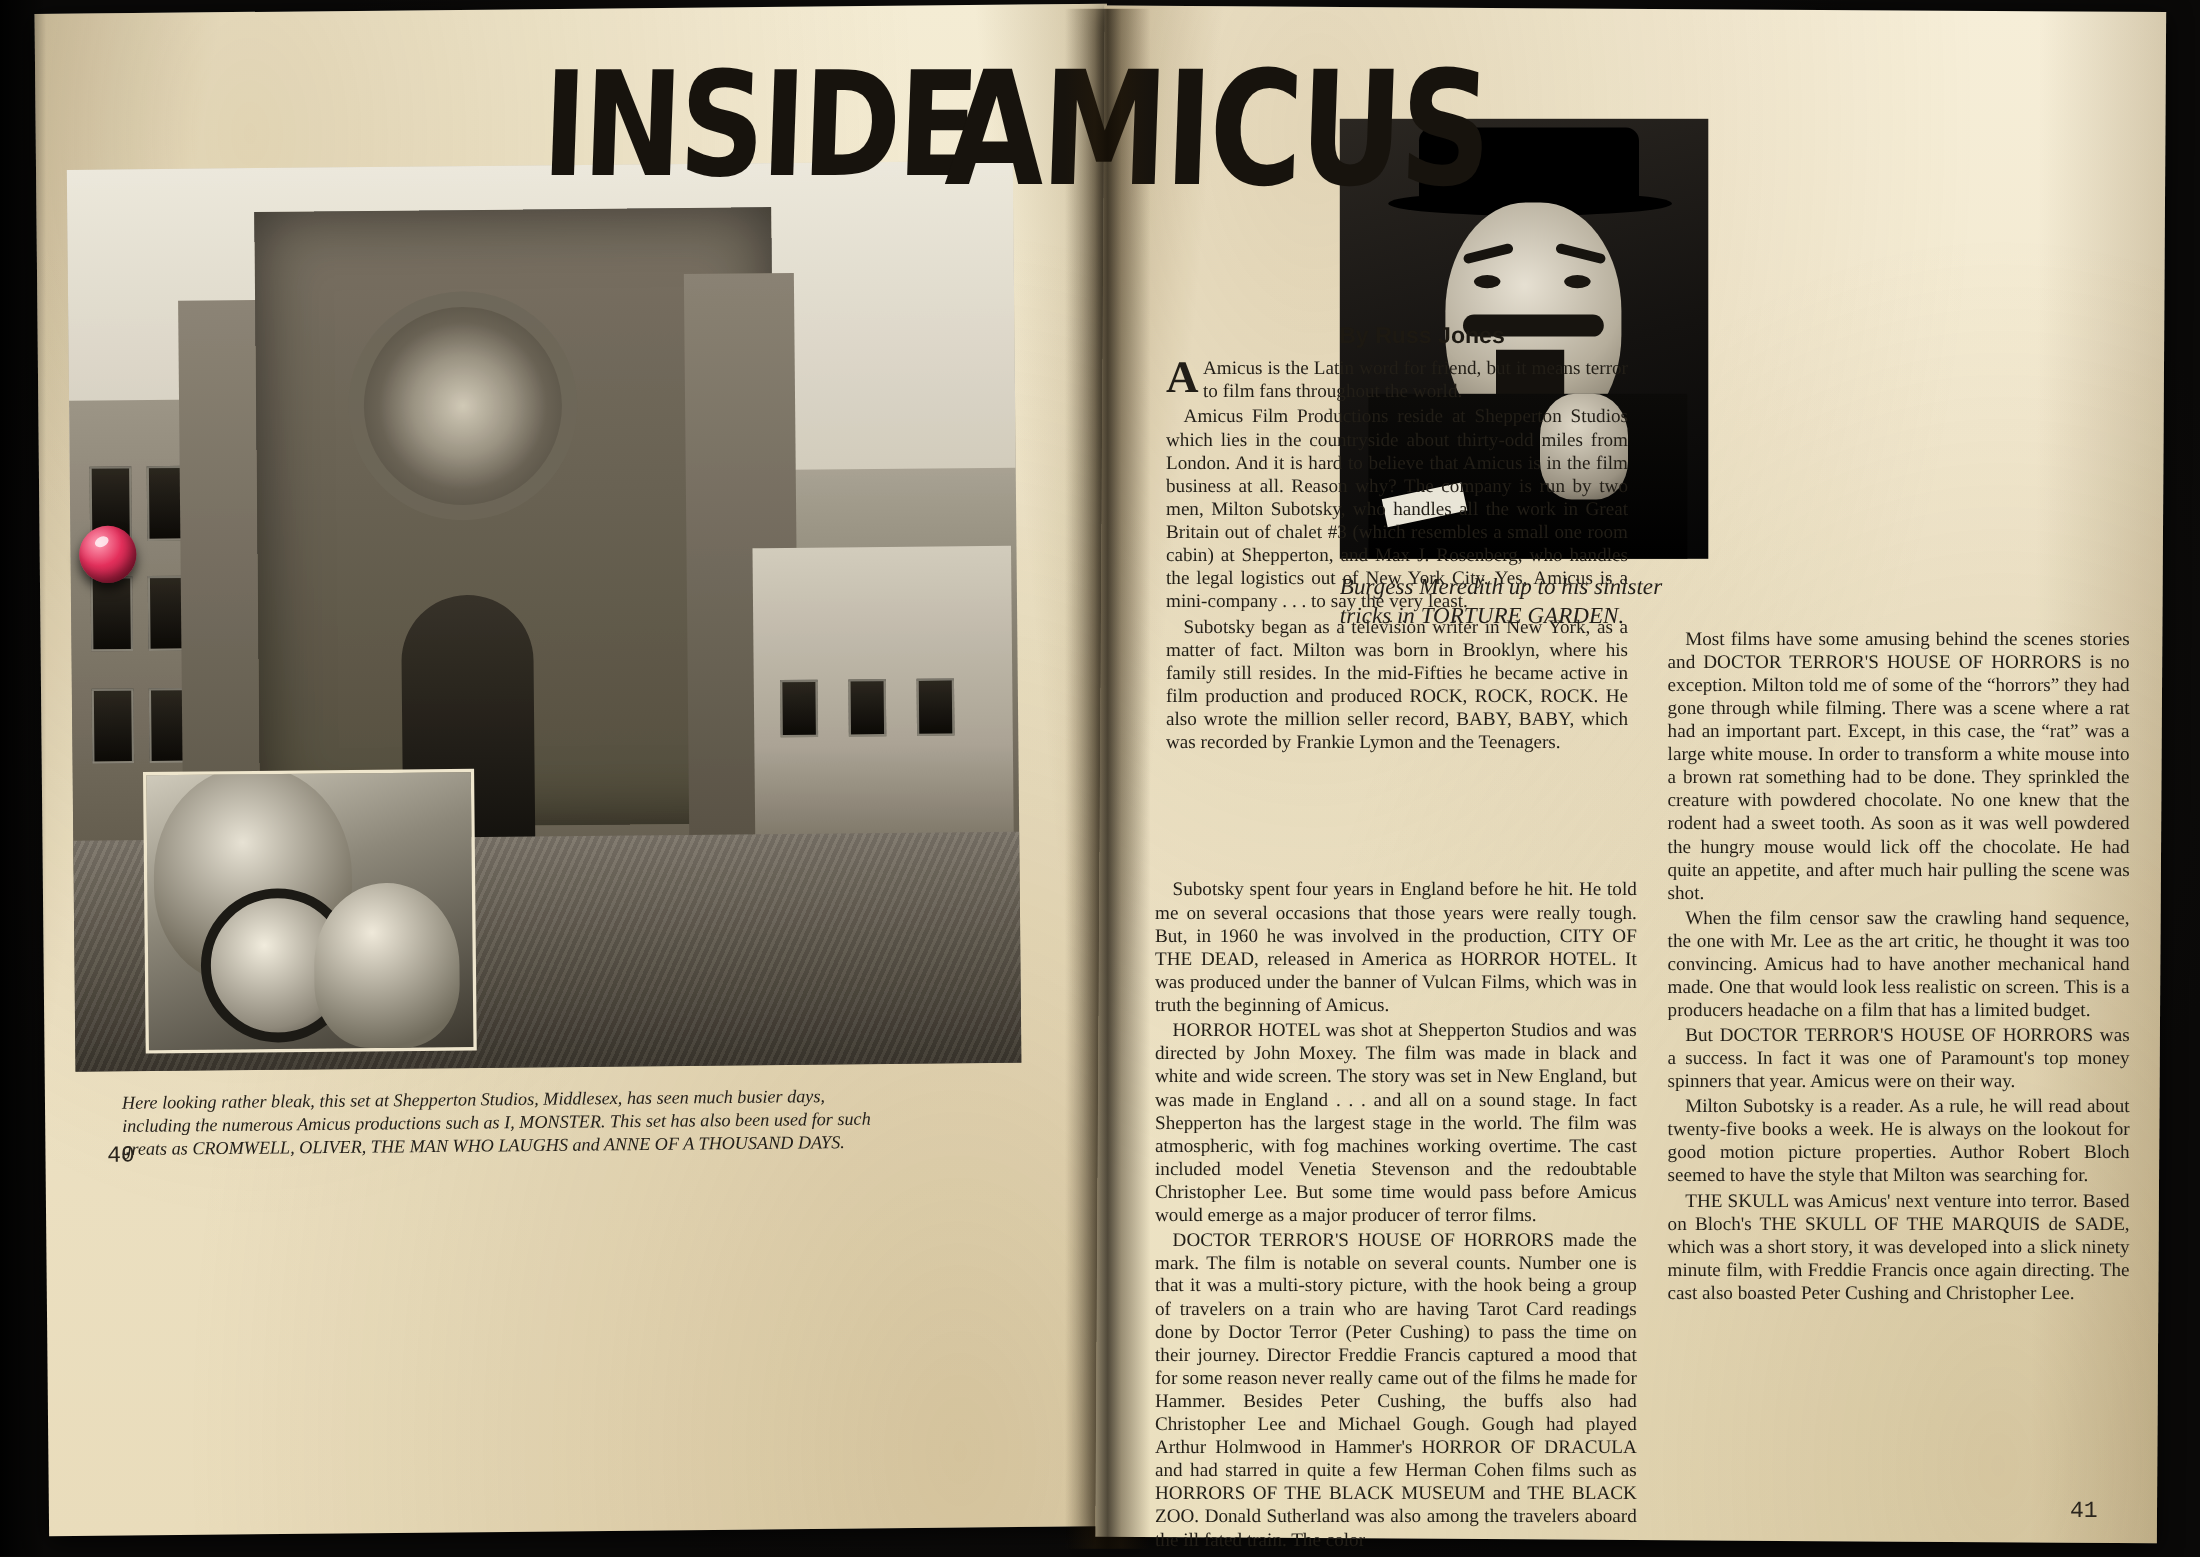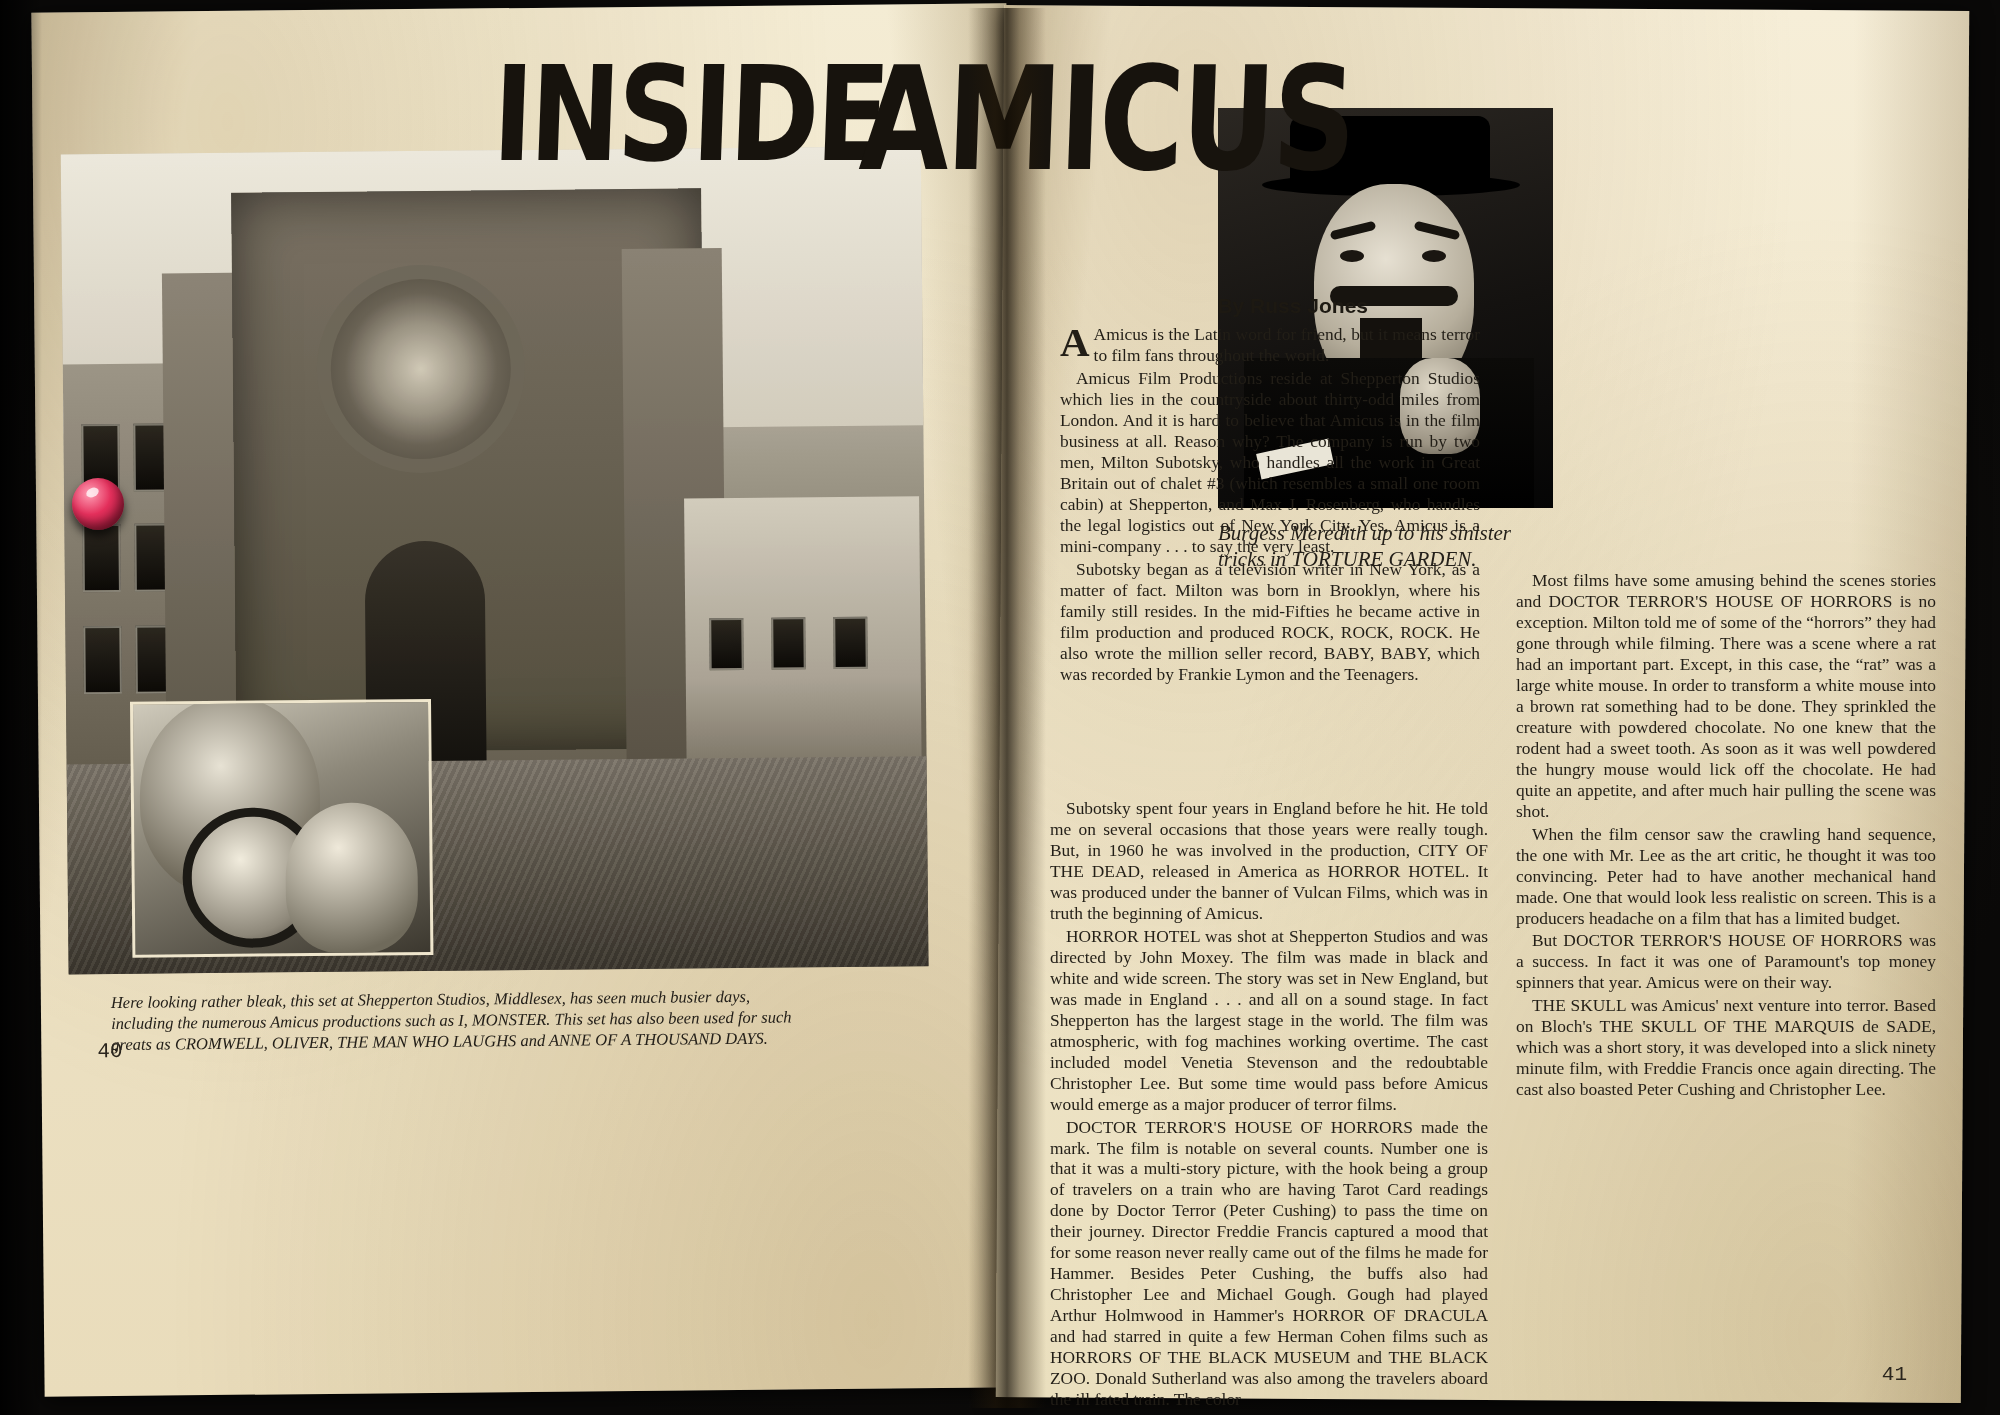--- a/index.html
+++ b/index.html
@@ -431,22 +431,23 @@
     </div>
 
     <div class="col col-b">
       <p>Subotsky spent four years in England before he hit. He told me on several occasions that those years were really tough. But, in 1960 he was involved in the production, CITY OF THE DEAD, released in America as HORROR HOTEL. It was produced under the banner of Vulcan Films, which was in truth the beginning of Amicus.</p>
       <p>HORROR HOTEL was shot at Shepperton Studios and was directed by John Moxey. The film was made in black and white and wide screen. The story was set in New England, but was made in England . . . and all on a sound stage. In fact Shepperton has the largest stage in the world. The film was atmospheric, with fog machines working overtime. The cast included model Venetia Stevenson and the redoubtable Christopher Lee. But some time would pass before Amicus would emerge as a major producer of terror films.</p>
       <p>DOCTOR TERROR'S HOUSE OF HORRORS made the mark. The film is notable on several counts. Number one is that it was a multi-story picture, with the hook being a group of travelers on a train who are having Tarot Card readings done by Doctor Terror (Peter Cushing) to pass the time on their journey. Director Freddie Francis captured a mood that for some reason never really came out of the films he made for Hammer. Besides Peter Cushing, the buffs also had Christopher Lee and Michael Gough. Gough had played Arthur Holmwood in Hammer's HORROR OF DRACULA and had starred in quite a few Herman Cohen films such as HORRORS OF THE BLACK MUSEUM and THE BLACK ZOO. Donald Sutherland was also among the travelers aboard the ill fated train. The color</p>
     </div>
 
     <div class="col col-c">
       <p>Most films have some amusing behind the scenes stories and DOCTOR TERROR'S HOUSE OF HORRORS is no exception. Milton told me of some of the “horrors” they had gone through while filming. There was a scene where a rat had an important part. Except, in this case, the “rat” was a large white mouse. In order to transform a white mouse into a brown rat something had to be done. They sprinkled the creature with powdered chocolate. No one knew that the rodent had a sweet tooth. As soon as it was well powdered the hungry mouse would lick off the chocolate. He had quite an appetite, and after much hair pulling the scene was shot.</p>
-      <p>When the film censor saw the crawling hand sequence, the one with Mr. Lee as the art critic, he thought it was too convincing. Peter had to have another mechanical hand made. One that would look less realistic on screen. This is a producers headache on a film that has a limited budget.</p>
+      <p>When the film censor saw the crawling hand sequence, the one with Mr. Lee as the art critic, he thought it was too convincing. Amicus had to have another mechanical hand made. One that would look less realistic on screen. This is a producers headache on a film that has a limited budget.</p>
       <p>But DOCTOR TERROR'S HOUSE OF HORRORS was a success. In fact it was one of Paramount's top money spinners that year. Amicus were on their way.</p>
+      <p>Milton Subotsky is a reader. As a rule, he will read about twenty-five books a week. He is always on the lookout for good motion picture properties. Author Robert Bloch seemed to have the style that Milton was searching for.</p>
       <p>THE SKULL was Amicus' next venture into terror. Based on Bloch's THE SKULL OF THE MARQUIS de SADE, which was a short story, it was developed into a slick ninety minute film, with Freddie Francis once again directing. The cast also boasted Peter Cushing and Christopher Lee.</p>
     </div>
 
     <div class="folio folio-right">41</div>
 
     <div class="pin"></div>
   </div>
   <div class="edge-left"></div>
 </div>
 

